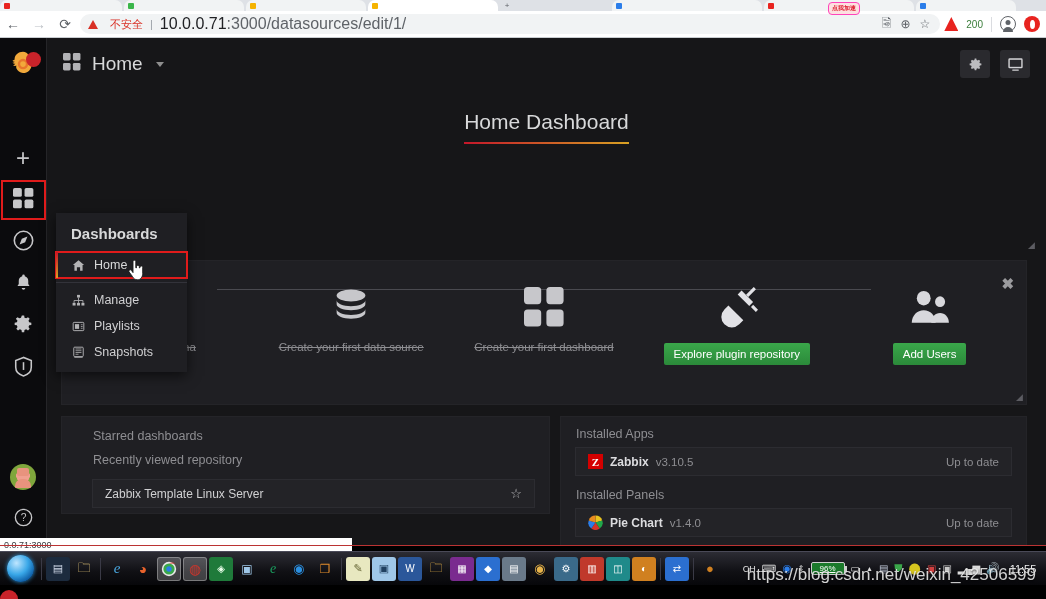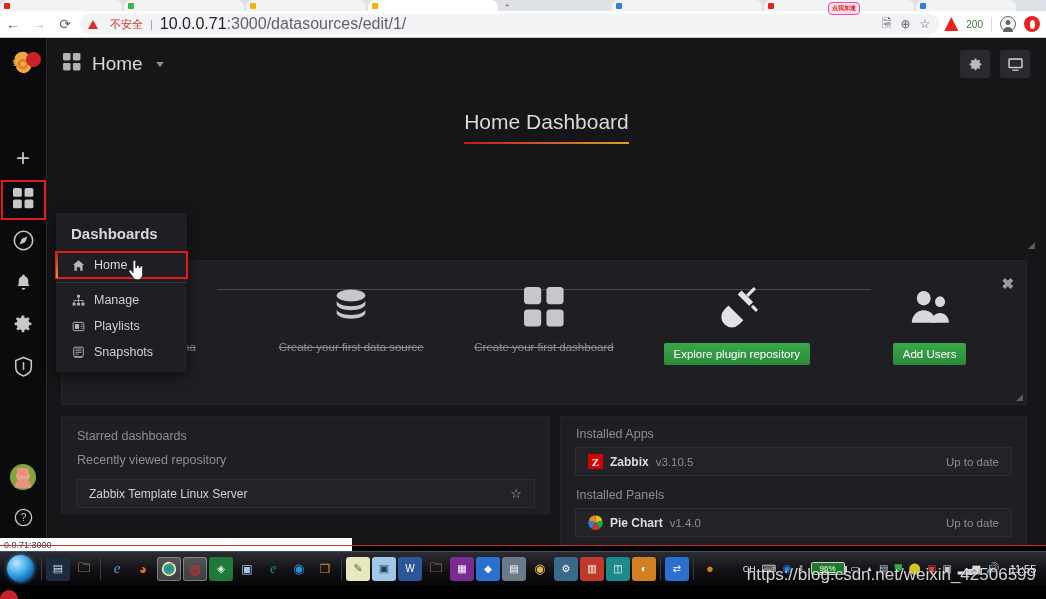--- a/index.html
+++ b/index.html
@@ -188,21 +188,21 @@
   }
   .gs-connector {
     position: absolute; top: 28px; height: 1px; background: #4a4a50; z-index: 0;
   }
   .resize-h { position: absolute; color: #5c5c62; font-size: 9px; }
 
   
   .panel {
     position: absolute; background: #1f1f23; border: 1px solid #242428; overflow: hidden;
   }
-  .p-left { left: 61px; top: 378px; width: 489px; height: 98px; }
+  .p-left { left: 61px; top: 378px; width: 489px; height: 98px; padding-left: 16px; }
   .p-right { left: 560px; top: 378px; width: 467px; height: 130px; }
   .p-section { color: #8e8e92; font-size: 12.5px; padding: 12px 0 6px 15px; }
   .p-row {
     margin: 0 14px; background: #232327; border: 1px solid #2c2c31;
     height: 29px; display: flex; align-items: center; padding: 0 12px;
     color: #d0d0d2; font-size: 12px; gap: 7px;
   }
   .p-row .grow { flex: 1 1 auto; }
   .p-row .muted { color: #8e8e92; font-size: 11.5px; }
   .star { color: #b8b8bb; font-size: 13px; }

